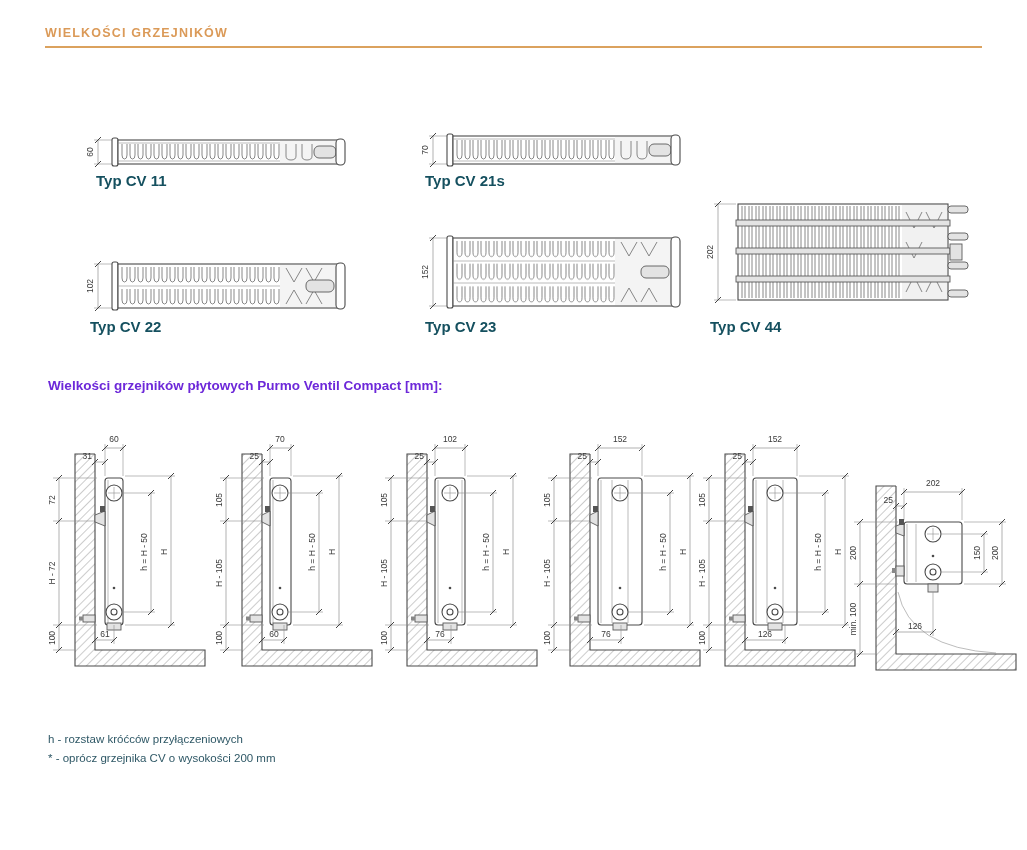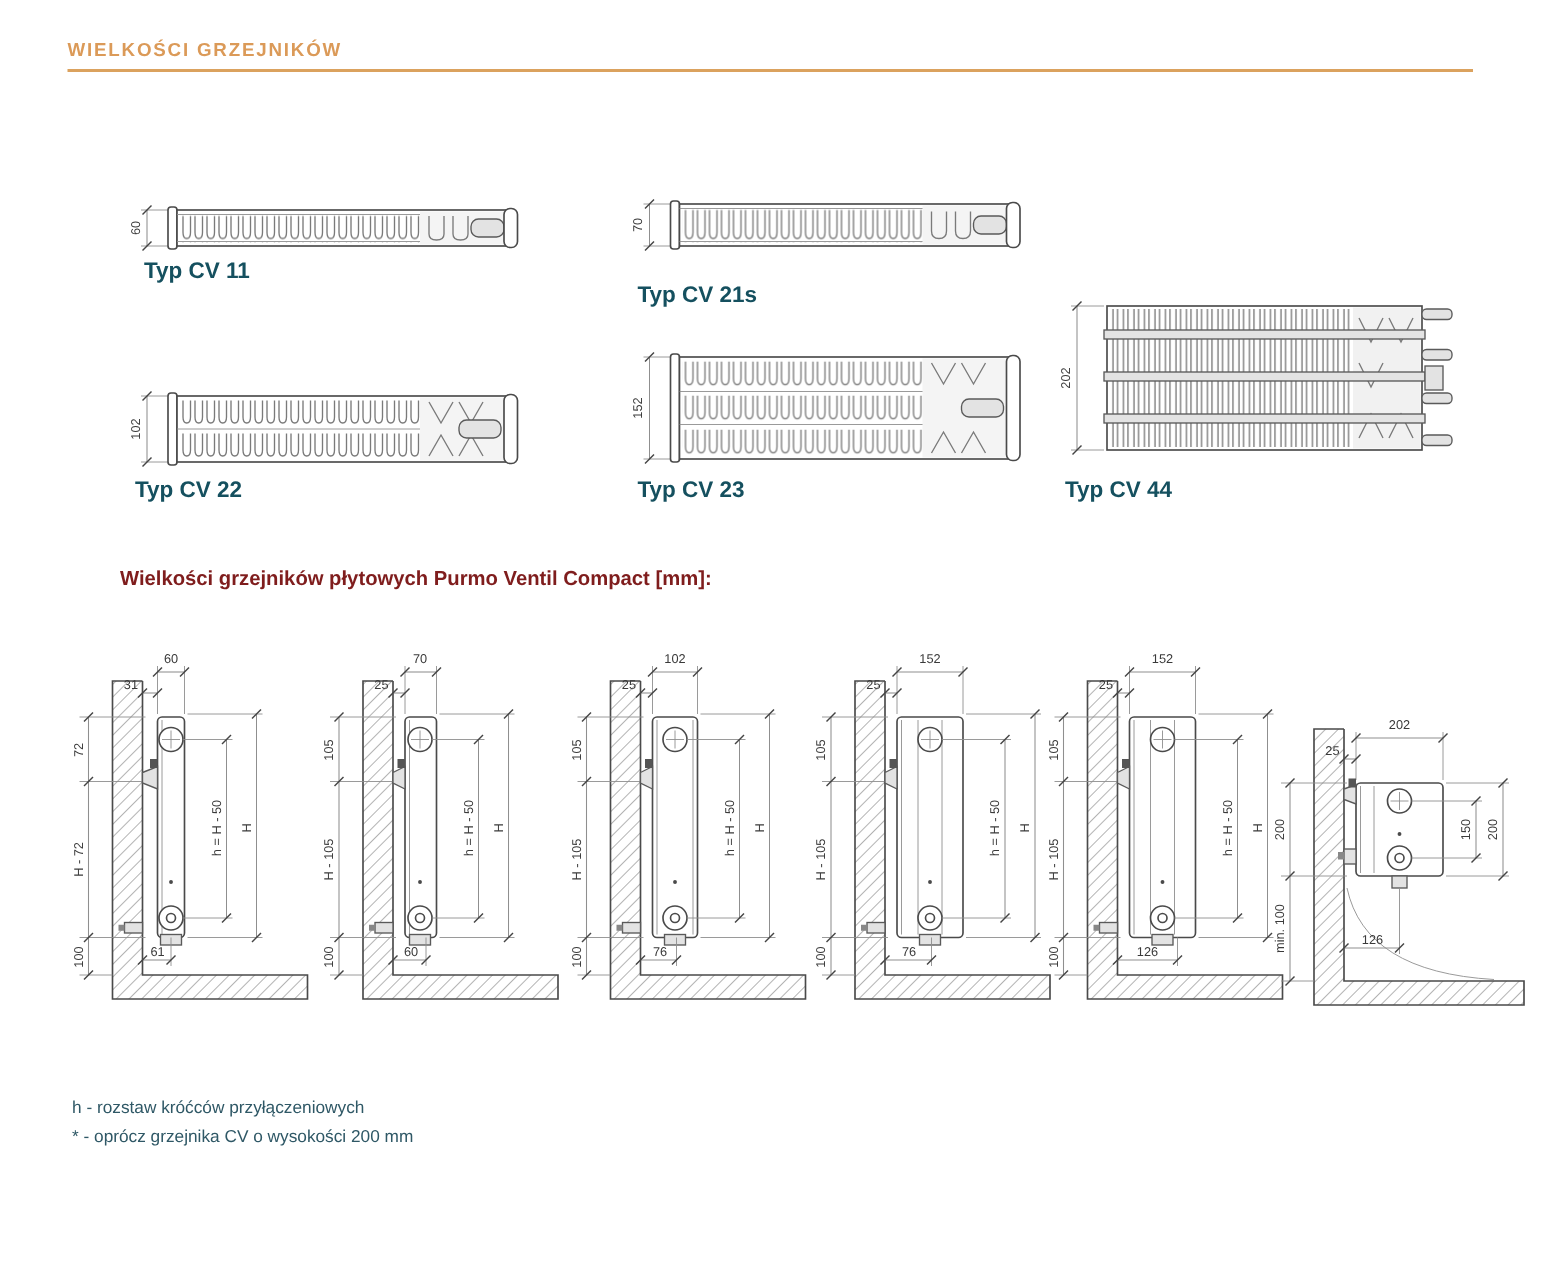--- a/index.html
+++ b/index.html
@@ -2,21 +2,21 @@
 <html><head>
 <meta charset="utf-8">
 <style>
   html,body{margin:0;padding:0;background:#fff;}
   .page{position:relative;width:1027px;height:850px;background:#fff;overflow:hidden;
         font-family:"Liberation Sans",sans-serif;}
   .header{position:absolute;left:45px;top:26px;width:937px;color:#DB9A58;
           font-size:12.5px;font-weight:600;letter-spacing:1.2px;
           padding-bottom:6px;border-bottom:2px solid #DBA25E;}
   .type-label{position:absolute;color:#15505F;font-size:15px;font-weight:bold;}
-  .mid-heading{position:absolute;left:48px;top:378px;color:#7f1d1d;font-size:13.5px;font-weight:bold;margin-left:32px;}
+  .mid-heading{position:absolute;left:48px;top:378px;color:#6d28d9;font-size:13.5px;font-weight:bold;}
   .legend{position:absolute;left:48px;top:730px;color:#2F5866;font-size:11.5px;line-height:19px;}
   svg{position:absolute;overflow:visible;}
   svg text{font-family:"Liberation Sans",sans-serif;font-size:8.5px;fill:#3a3a3a;}
   .s{stroke:#4a4a4a;fill:none;stroke-width:1.1;}
   .sf{stroke:#4a4a4a;fill:#fff;stroke-width:1.1;}
   .sg{stroke:#5a5a5a;fill:#e3e3e3;stroke-width:0.9;}
   .thin{stroke:#8f8f8f;stroke-width:0.6;fill:none;}
   .dim{stroke:#8f8f8f;stroke-width:0.7;fill:none;}
   .tick{stroke:#444;stroke-width:1;}
   .fin{stroke:#7a7a7a;fill:none;stroke-width:0.9;}
@@ -67,21 +67,21 @@
     <rect class="sf" x="30" y="6" width="6" height="32" rx="2"></rect>
     <rect class="sf" x="36" y="8" width="220" height="28"></rect>
     <rect x="38" y="10" width="160" height="24" fill="url(#f2)"></rect>
     <line class="thin" x1="36" y1="11" x2="256" y2="11"></line>
       <line class="thin" x1="36" y1="33" x2="256" y2="33"></line>
     <rect x="198" y="9" width="57" height="26" fill="#f4f4f4"></rect>
     <path class="fin" d="M204 13 V26 Q204 31 209 31 Q214 31 214 26 V13 M220 13 V26 Q220 31 225 31 Q230 31 230 26 V13"></path>
     <rect class="sg" x="232" y="16" width="22" height="12" rx="5"></rect>
     <rect class="sf" x="254" y="7" width="9" height="30" rx="4"></rect>
   </svg>
-  <div class="type-label" style="left:425px;top:188px">Typ CV 21s</div>
+  <div class="type-label" style="left:425px;top:172px">Typ CV 21s</div>
 
   <svg style="left:82px;top:256px" width="280" height="60">
     <defs>
         <pattern id="f3" x="38" y="8" width="8" height="22" patternUnits="userSpaceOnUse">
       <path class="fin" d="M2 3 V14 Q2 18 4.5 18 Q7 18 7 14 V3"></path>
         </pattern>
       </defs>
     <line class="thin" x1="12" y1="8" x2="34" y2="8"></line>
       <line class="thin" x1="12" y1="52" x2="34" y2="52"></line>
     <line class="dim" x1="16" y1="8" x2="16" y2="52"></line>

